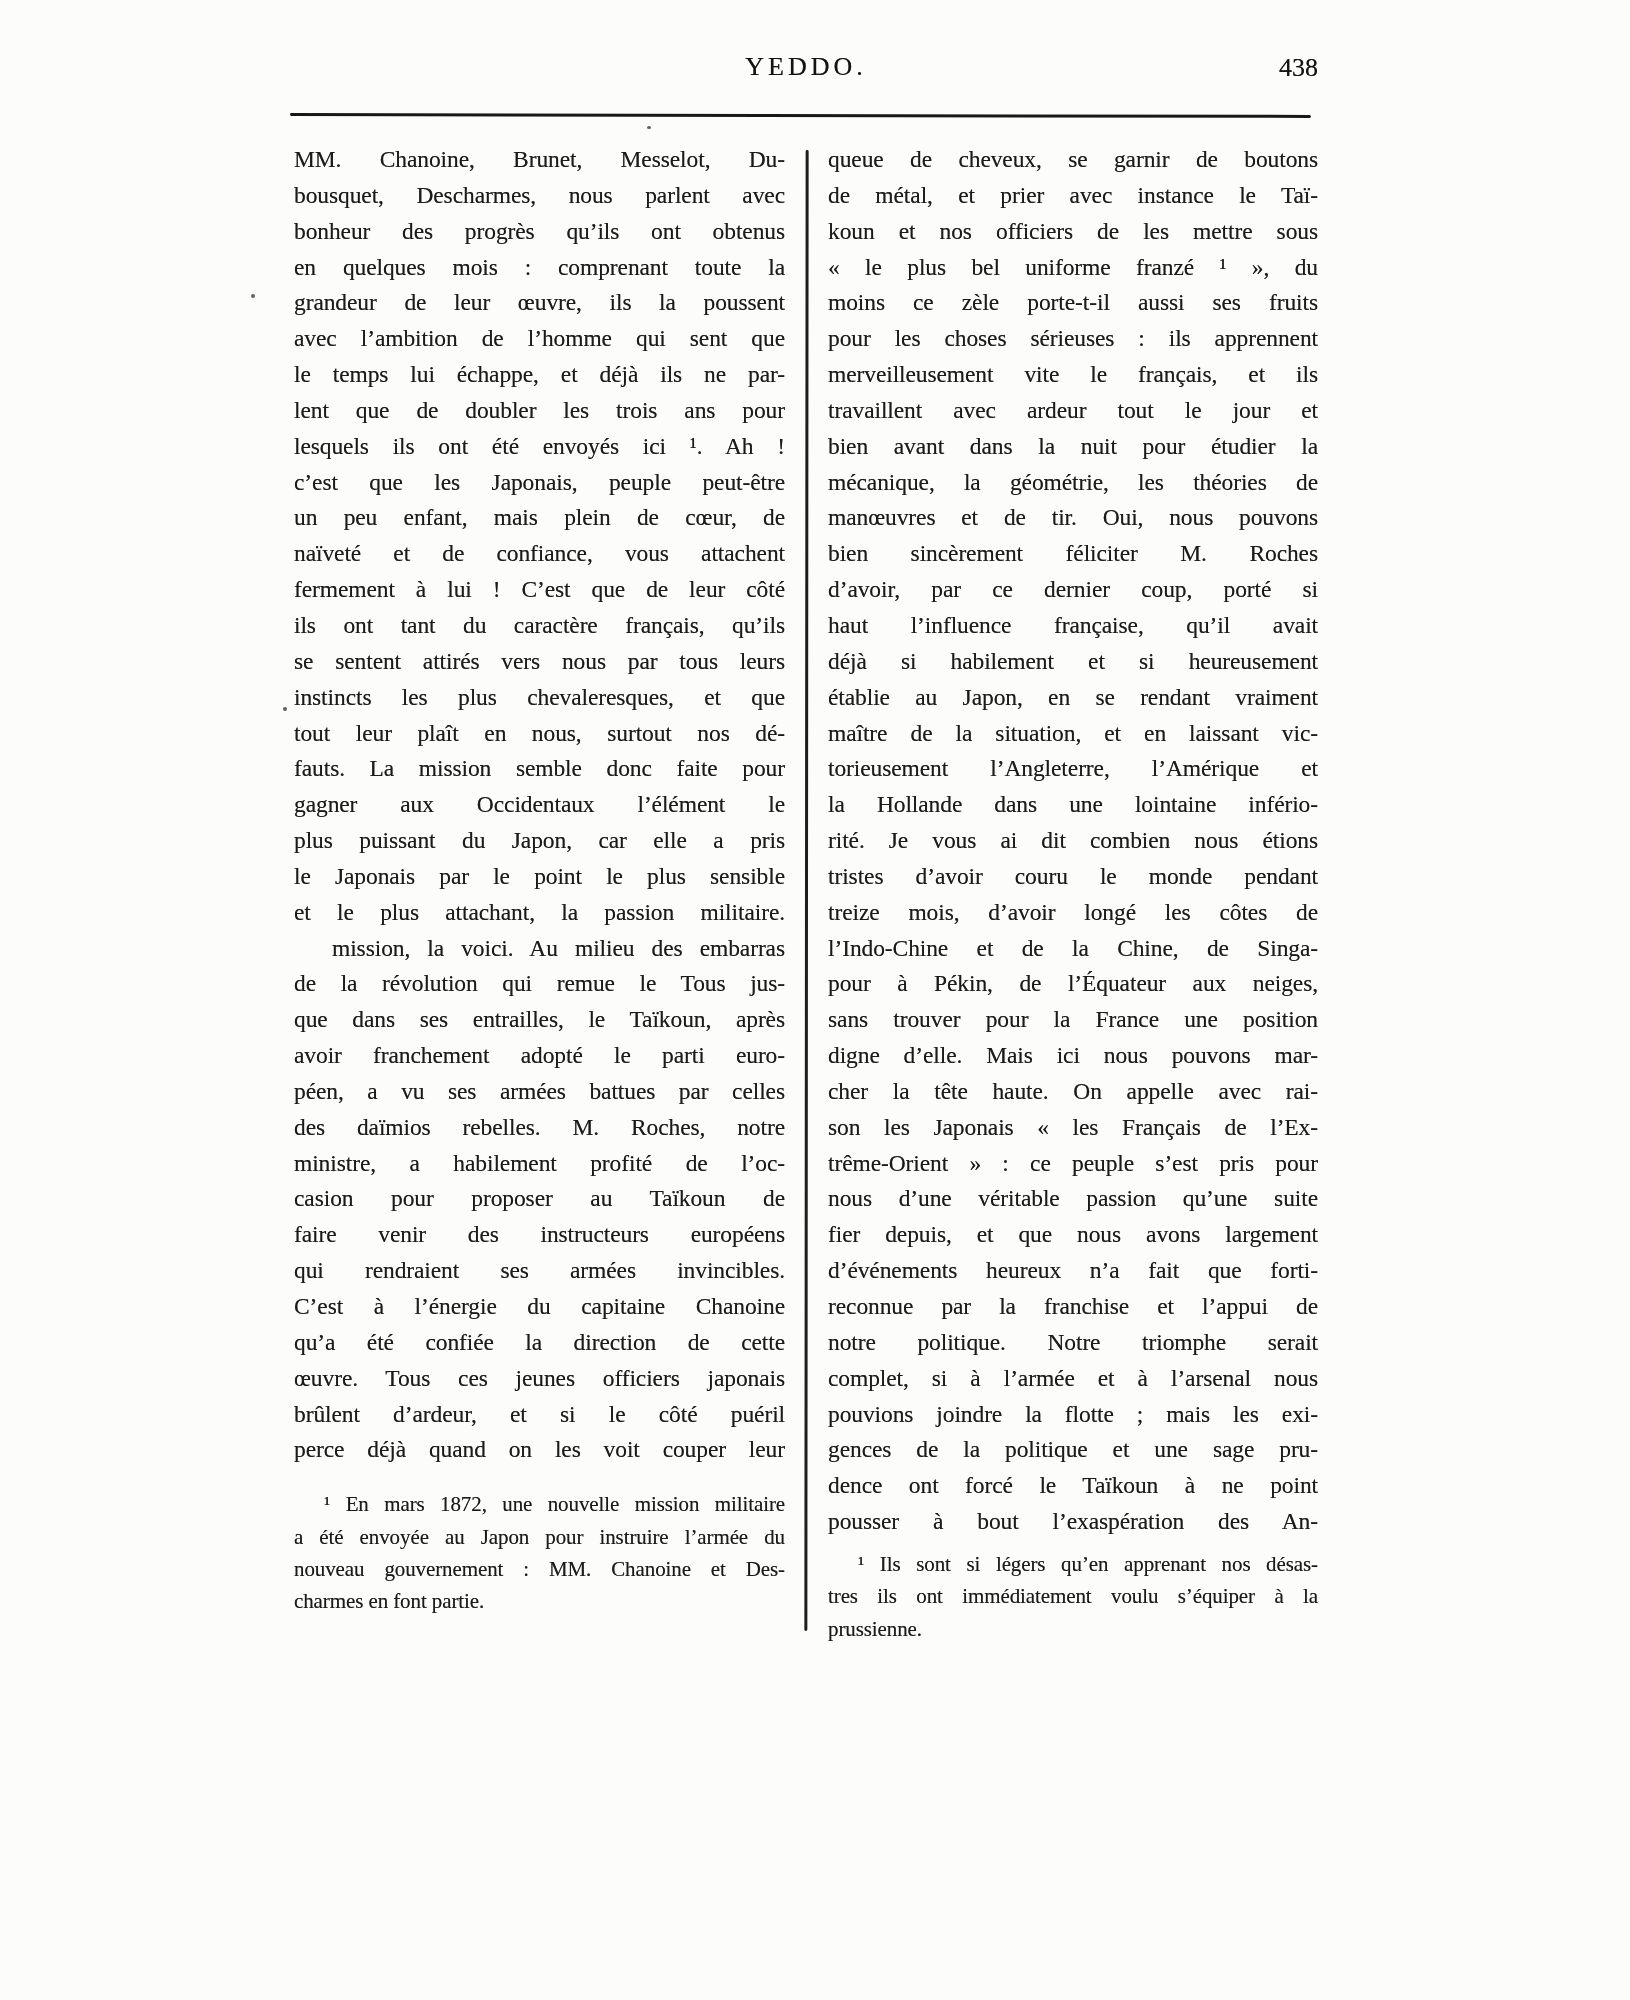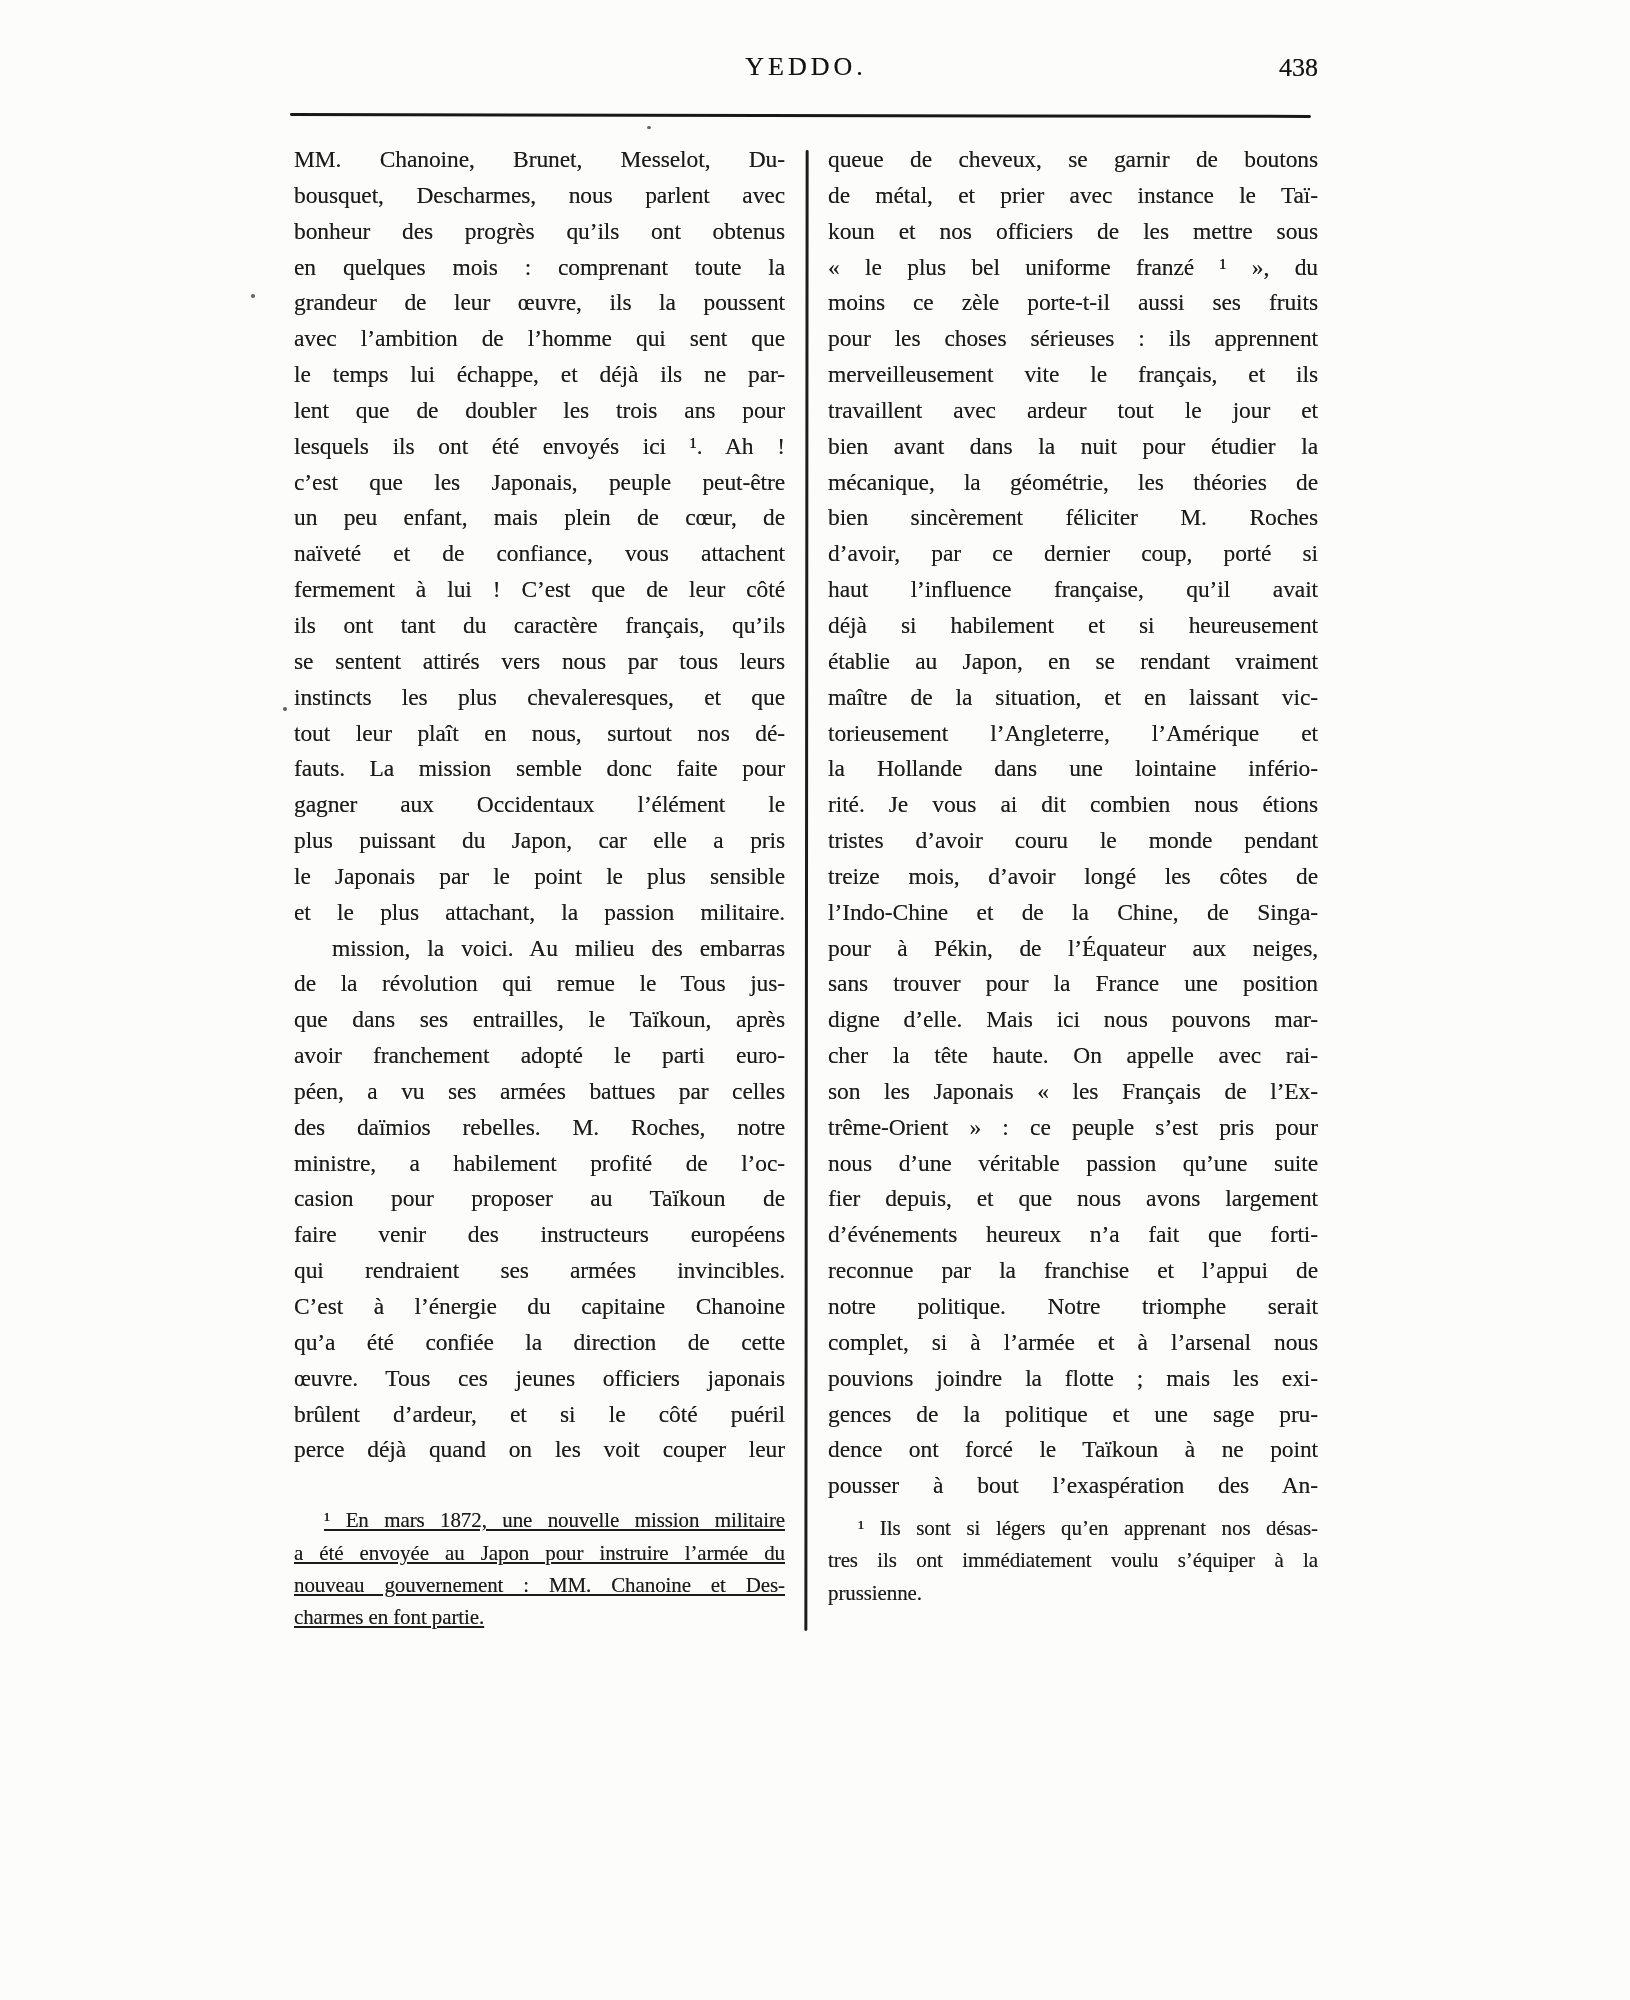--- a/index.html
+++ b/index.html
@@ -70,21 +70,21 @@
   }
   .body-text .line {
     font-size: 23.5px;
     height: 35.85px;
     line-height: 35.85px;
   }
   .indent-first .line:first-child { text-indent: 38px; }
   .footnote {
     display: block;
   }
-  .col-left  .footnote { margin-top: 36px; text-decoration: underline; }
+  .col-left  .footnote { margin-top: 20px; }
   .col-right .footnote { margin-top: 8px; }
   .footnote .line {
     font-size: 21px;
     height: 32.3px;
     line-height: 32.3px;
   }
   .footnote .line:first-child { text-indent: 30px; }
   .footnote .line:last-child  { text-align-last: left; }
   .speck {
     position: absolute;
@@ -164,20 +164,21 @@
         <div class="line">queue de cheveux, se garnir de boutons</div>
         <div class="line">de métal, et prier avec instance le Taï-</div>
         <div class="line">koun et nos officiers de les mettre sous</div>
         <div class="line">« le plus bel uniforme franzé ¹ », du</div>
         <div class="line">moins ce zèle porte-t-il aussi ses fruits</div>
         <div class="line">pour les choses sérieuses : ils apprennent</div>
         <div class="line">merveilleusement vite le français, et ils</div>
         <div class="line">travaillent avec ardeur tout le jour et</div>
         <div class="line">bien avant dans la nuit pour étudier la</div>
         <div class="line">mécanique, la géométrie, les théories de</div>
+        <div class="line">manœuvres et de tir. Oui, nous pouvons</div>
         <div class="line">bien sincèrement féliciter M. Roches</div>
         <div class="line">d’avoir, par ce dernier coup, porté si</div>
         <div class="line">haut l’influence française, qu’il avait</div>
         <div class="line">déjà si habilement et si heureusement</div>
         <div class="line">établie au Japon, en se rendant vraiment</div>
         <div class="line">maître de la situation, et en laissant vic-</div>
         <div class="line">torieusement l’Angleterre, l’Amérique et</div>
         <div class="line">la Hollande dans une lointaine infério-</div>
         <div class="line">rité. Je vous ai dit combien nous étions</div>
         <div class="line">tristes d’avoir couru le monde pendant</div>

